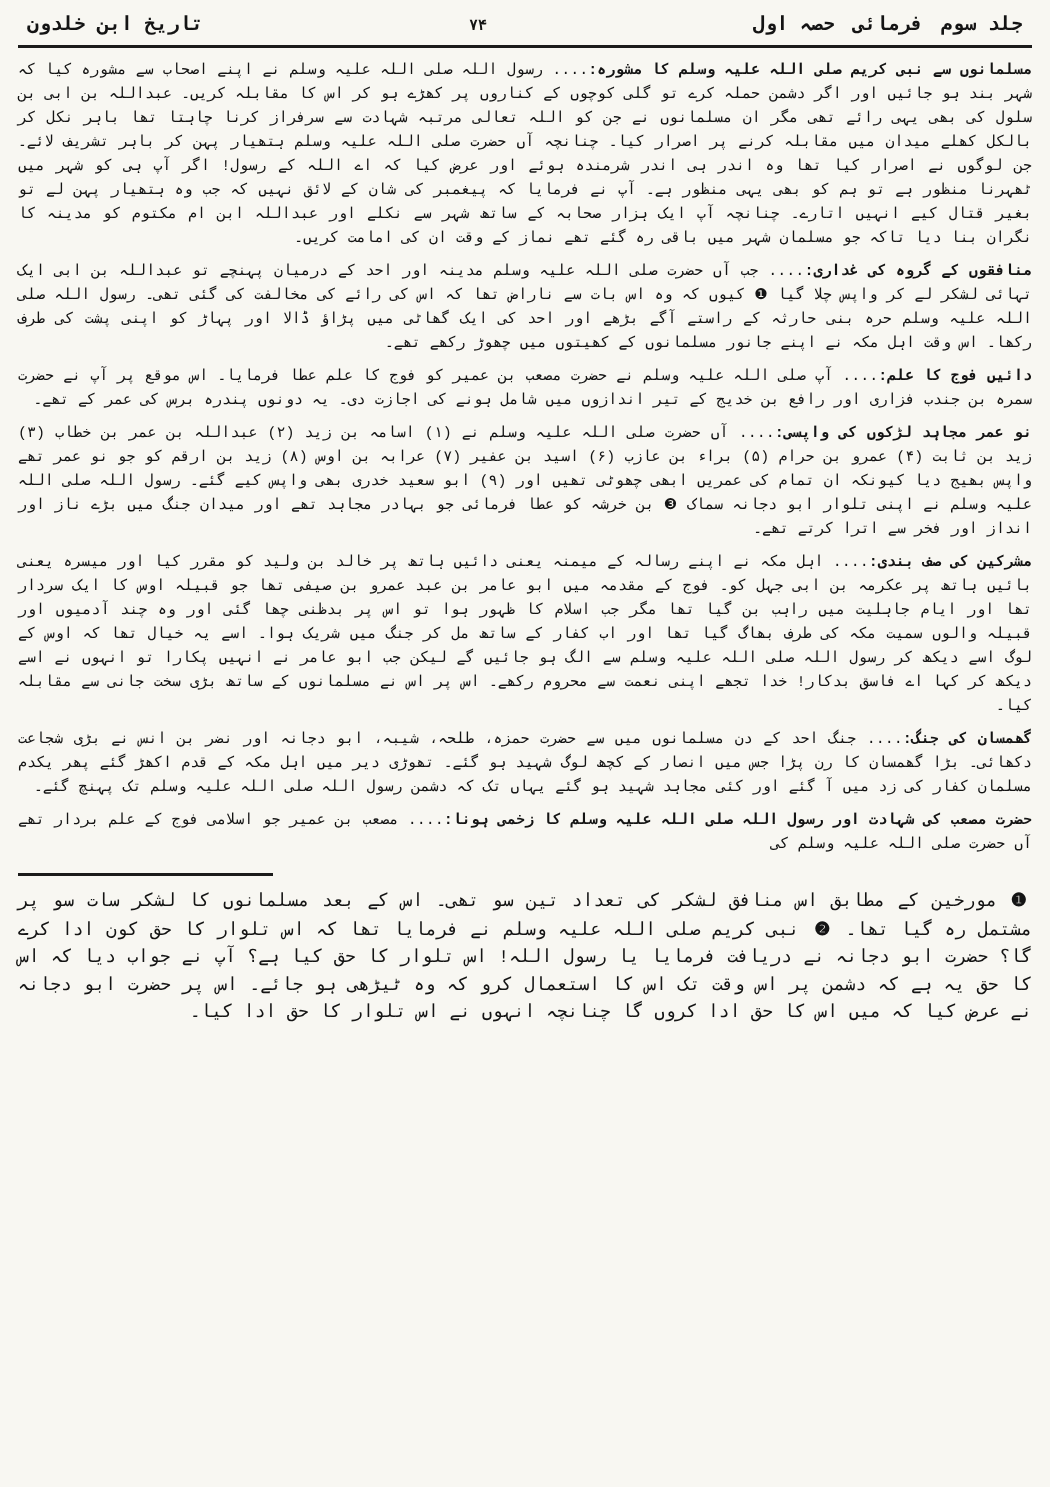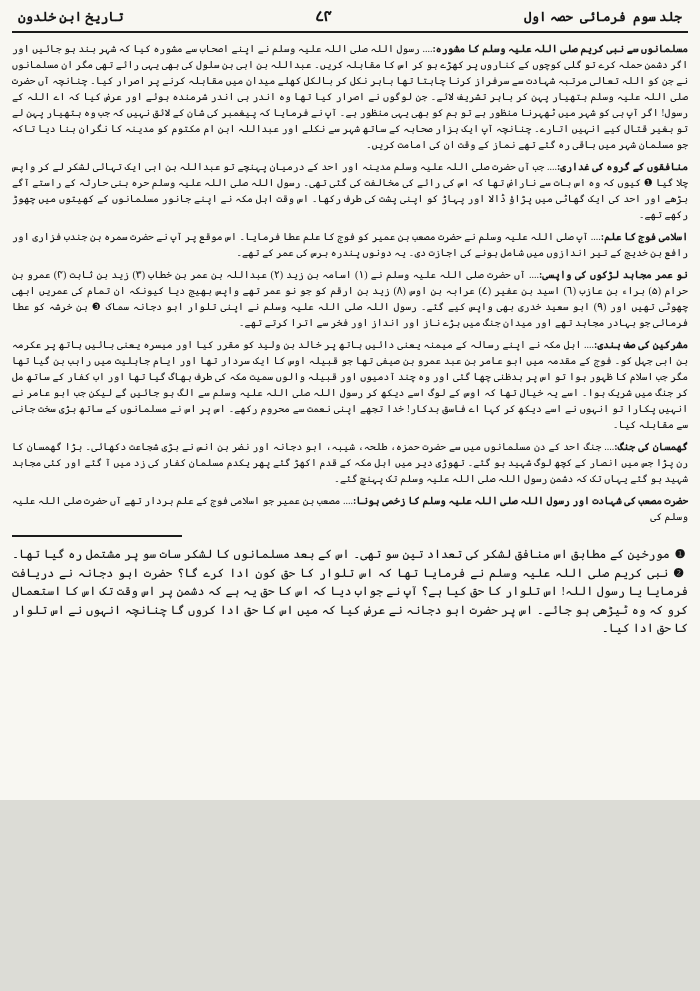--- a/index.html
+++ b/index.html
@@ -1,39 +1,39 @@
 <!DOCTYPE html>
 <html lang="ur" dir="rtl"><head>
 <meta charset="utf-8">
 <style>
   html,body{margin:0;padding:0;background:#dcdcd6;}
   .page{
     position:relative;
-    width:700px;height:800px;
+    width:700px;height:991px;
     margin:0 auto;
     background:#f8f7f2;
     box-sizing:border-box;
     padding:6px 12px 6px 12px;
     direction:rtl;
-    font-family:Liberation Serif, serif;
+    font-family:Liberation Mono, monospace;
     color:#141414;
     overflow:hidden;
   }
   .header{
     direction:ltr;
     display:flex;
     justify-content:space-between;
     align-items:flex-end;
     font-size:13px;
     font-weight:700;
     padding:2px 6px 6px 6px;
     border-bottom:2px solid #1b1b1b;
     margin-bottom:8px;
   }
-  .header .mid{font-size:14px;}
+  .header .mid{font-size:10px;}
   .vol{white-space:nowrap;}
   .vol .divider{padding:0 4px;letter-spacing:-1px;}
   .section{
     font-size:10px;
     line-height:1.6;
     text-align:justify;
     margin:0 0 6px 0;
   }
   .heading{font-weight:700;}
   .leader{letter-spacing:1px;}
@@ -62,21 +62,21 @@
       <span>جلد سوم</span>
       <span class="divider">فرمائی</span>
       <span>حصہ اول</span>
     </span>
   </header>
 
   <main>
     <div id="sections">
         <p class="section"><b class="heading">مسلمانوں سے نبی کریم صلی اللہ علیہ وسلم کا مشورہ:</b><span class="leader">....</span><span> رسول اللہ صلی اللہ علیہ وسلم نے اپنے اصحاب سے مشورہ کیا کہ شہر بند ہو جائیں اور اگر دشمن حملہ کرے تو گلی کوچوں کے کناروں پر کھڑے ہو کر اس کا مقابلہ کریں۔ عبداللہ بن ابی بن سلول کی بھی یہی رائے تھی مگر ان مسلمانوں نے جن کو اللہ تعالی مرتبہ شہادت سے سرفراز کرنا چاہتا تھا باہر نکل کر بالکل کھلے میدان میں مقابلہ کرنے پر اصرار کیا۔ چنانچہ آں حضرت صلی اللہ علیہ وسلم ہتھیار پہن کر باہر تشریف لائے۔ جن لوگوں نے اصرار کیا تھا وہ اندر ہی اندر شرمندہ ہوئے اور عرض کیا کہ اے اللہ کے رسول! اگر آپ ہی کو شہر میں ٹھہرنا منظور ہے تو ہم کو بھی یہی منظور ہے۔ آپ نے فرمایا کہ پیغمبر کی شان کے لائق نہیں کہ جب وہ ہتھیار پہن لے تو بغیر قتال کیے انہیں اتارے۔ چنانچہ آپ ایک ہزار صحابہ کے ساتھ شہر سے نکلے اور عبداللہ ابن ام مکتوم کو مدینہ کا نگران بنا دیا تاکہ جو مسلمان شہر میں باقی رہ گئے تھے نماز کے وقت ان کی امامت کریں۔</span></p>
         <p class="section"><b class="heading">منافقوں کے گروہ کی غداری:</b><span class="leader">....</span><span> جب آں حضرت صلی اللہ علیہ وسلم مدینہ اور احد کے درمیان پہنچے تو عبداللہ بن ابی ایک تہائی لشکر لے کر واپس چلا گیا ❶ کیوں کہ وہ اس بات سے ناراض تھا کہ اس کی رائے کی مخالفت کی گئی تھی۔ رسول اللہ صلی اللہ علیہ وسلم حرہ بنی حارثہ کے راستے آگے بڑھے اور احد کی ایک گھاٹی میں پڑاؤ ڈالا اور پہاڑ کو اپنی پشت کی طرف رکھا۔ اس وقت اہل مکہ نے اپنے جانور مسلمانوں کے کھیتوں میں چھوڑ رکھے تھے۔</span></p>
-        <p class="section"><b class="heading">اسلامی فوج کا علم:</b><span class="leader">....</span><span> آپ صلی اللہ علیہ وسلم نے حضرت مصعب بن عمیر کو فوج کا علم عطا فرمایا۔ اس موقع پر آپ نے حضرت سمرہ بن جندب فزاری اور رافع بن خدیج کے تیر اندازوں میں شامل ہونے کی اجازت دی۔ یہ دونوں پندرہ برس کی عمر کے تھے۔</span></p>
+        <p class="section"><b class="heading">دائیں فوج کا علم:</b><span class="leader">....</span><span> آپ صلی اللہ علیہ وسلم نے حضرت مصعب بن عمیر کو فوج کا علم عطا فرمایا۔ اس موقع پر آپ نے حضرت سمرہ بن جندب فزاری اور رافع بن خدیج کے تیر اندازوں میں شامل ہونے کی اجازت دی۔ یہ دونوں پندرہ برس کی عمر کے تھے۔</span></p>
         <p class="section"><b class="heading">نو عمر مجاہد لڑکوں کی واپسی:</b><span class="leader">....</span><span> آں حضرت صلی اللہ علیہ وسلم نے (۱) اسامہ بن زید (۲) عبداللہ بن عمر بن خطاب (۳) زید بن ثابت (۴) عمرو بن حرام (۵) براء بن عازب (۶) اسید بن عفیر (۷) عرابہ بن اوس (۸) زید بن ارقم کو جو نو عمر تھے واپس بھیج دیا کیونکہ ان تمام کی عمریں ابھی چھوٹی تھیں اور (۹) ابو سعید خدری بھی واپس کیے گئے۔ رسول اللہ صلی اللہ علیہ وسلم نے اپنی تلوار ابو دجانہ سماک ❸ بن خرشہ کو عطا فرمائی جو بہادر مجاہد تھے اور میدان جنگ میں بڑے ناز اور انداز اور فخر سے اترا کرتے تھے۔</span></p>
         <p class="section"><b class="heading">مشرکین کی صف بندی:</b><span class="leader">....</span><span> اہل مکہ نے اپنے رسالہ کے میمنہ یعنی دائیں ہاتھ پر خالد بن ولید کو مقرر کیا اور میسرہ یعنی بائیں ہاتھ پر عکرمہ بن ابی جہل کو۔ فوج کے مقدمہ میں ابو عامر بن عبد عمرو بن صیفی تھا جو قبیلہ اوس کا ایک سردار تھا اور ایام جاہلیت میں راہب بن گیا تھا مگر جب اسلام کا ظہور ہوا تو اس پر بدظنی چھا گئی اور وہ چند آدمیوں اور قبیلہ والوں سمیت مکہ کی طرف بھاگ گیا تھا اور اب کفار کے ساتھ مل کر جنگ میں شریک ہوا۔ اسے یہ خیال تھا کہ اوس کے لوگ اسے دیکھ کر رسول اللہ صلی اللہ علیہ وسلم سے الگ ہو جائیں گے لیکن جب ابو عامر نے انہیں پکارا تو انہوں نے اسے دیکھ کر کہا اے فاسق بدکار! خدا تجھے اپنی نعمت سے محروم رکھے۔ اس پر اس نے مسلمانوں کے ساتھ بڑی سخت جانی سے مقابلہ کیا۔</span></p>
         <p class="section"><b class="heading">گھمسان کی جنگ:</b><span class="leader">....</span><span> جنگ احد کے دن مسلمانوں میں سے حضرت حمزہ، طلحہ، شیبہ، ابو دجانہ اور نضر بن انس نے بڑی شجاعت دکھائی۔ بڑا گھمسان کا رن پڑا جس میں انصار کے کچھ لوگ شہید ہو گئے۔ تھوڑی دیر میں اہل مکہ کے قدم اکھڑ گئے پھر یکدم مسلمان کفار کی زد میں آ گئے اور کئی مجاہد شہید ہو گئے یہاں تک کہ دشمن رسول اللہ صلی اللہ علیہ وسلم تک پہنچ گئے۔</span></p>
         <p class="section"><b class="heading">حضرت مصعب کی شہادت اور رسول اللہ صلی اللہ علیہ وسلم کا زخمی ہونا:</b><span class="leader">....</span><span> مصعب بن عمیر جو اسلامی فوج کے علم بردار تھے آں حضرت صلی اللہ علیہ وسلم کی</span></p>
       </div>
 
     <div class="footnote-rule"></div>
 
     <p id="footnotes" class="footnotes"><span class="fn-marker">❶</span><span> مورخین کے مطابق اس منافق لشکر کی تعداد تین سو تھی۔ اس کے بعد مسلمانوں کا لشکر سات سو پر مشتمل رہ گیا تھا۔ </span><span class="fn-marker">❷</span><span> نبی کریم صلی اللہ علیہ وسلم نے فرمایا تھا کہ اس تلوار کا حق کون ادا کرے گا؟ حضرت ابو دجانہ نے دریافت فرمایا یا رسول اللہ! اس تلوار کا حق کیا ہے؟ آپ نے جواب دیا کہ اس کا حق یہ ہے کہ دشمن پر اس وقت تک اس کا استعمال کرو کہ وہ ٹیڑھی ہو جائے۔ اس پر حضرت ابو دجانہ نے عرض کیا کہ میں اس کا حق ادا کروں گا چنانچہ انہوں نے اس تلوار کا حق ادا کیا۔ </span></p>
   </main>

